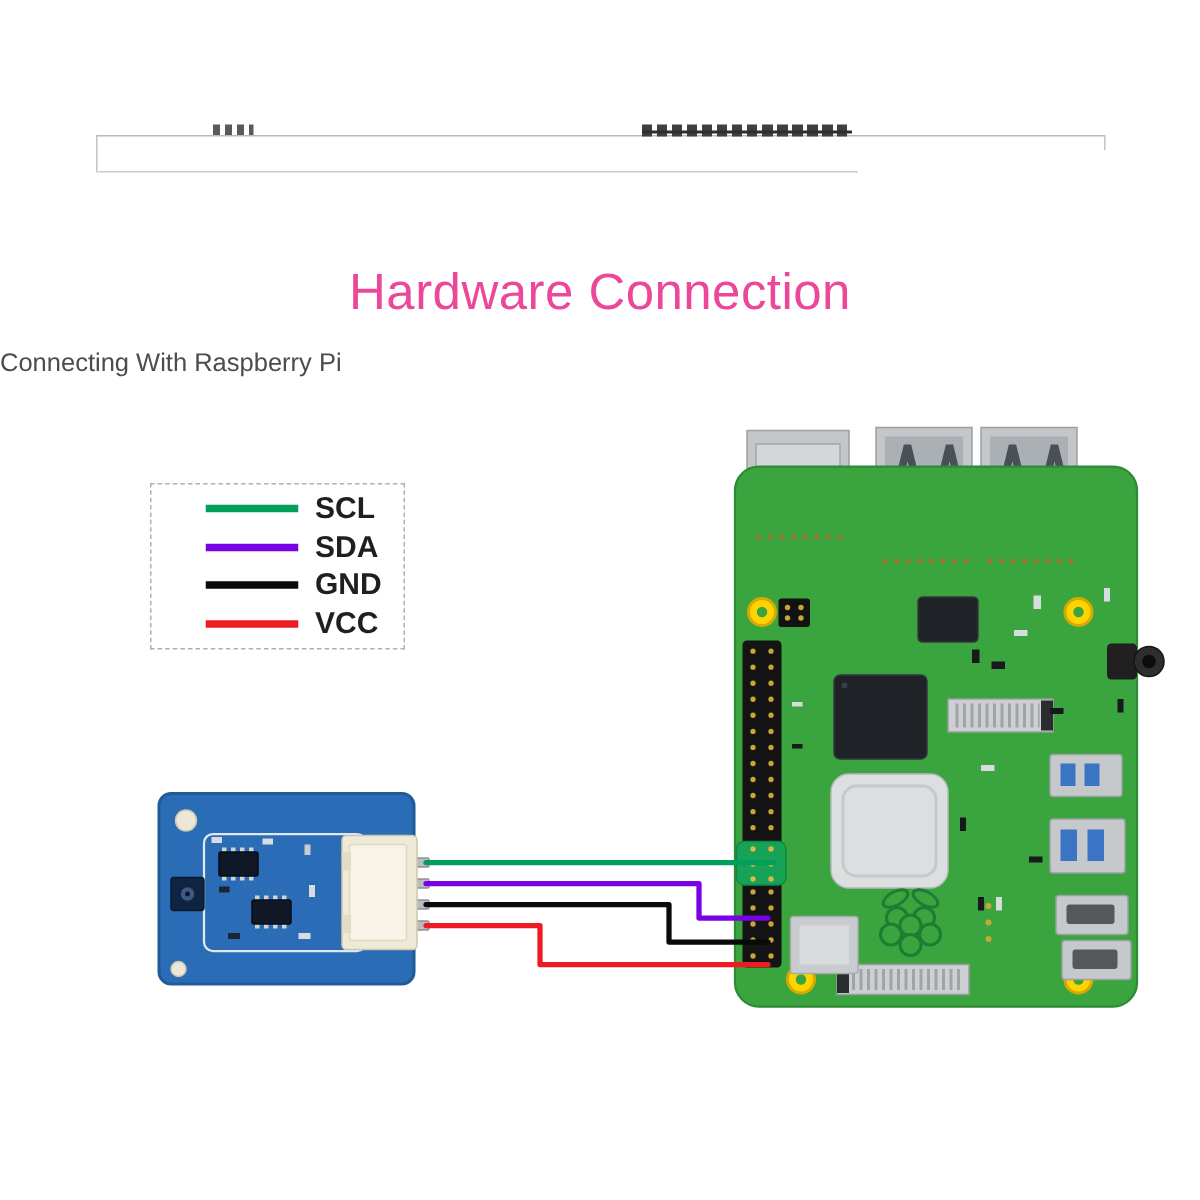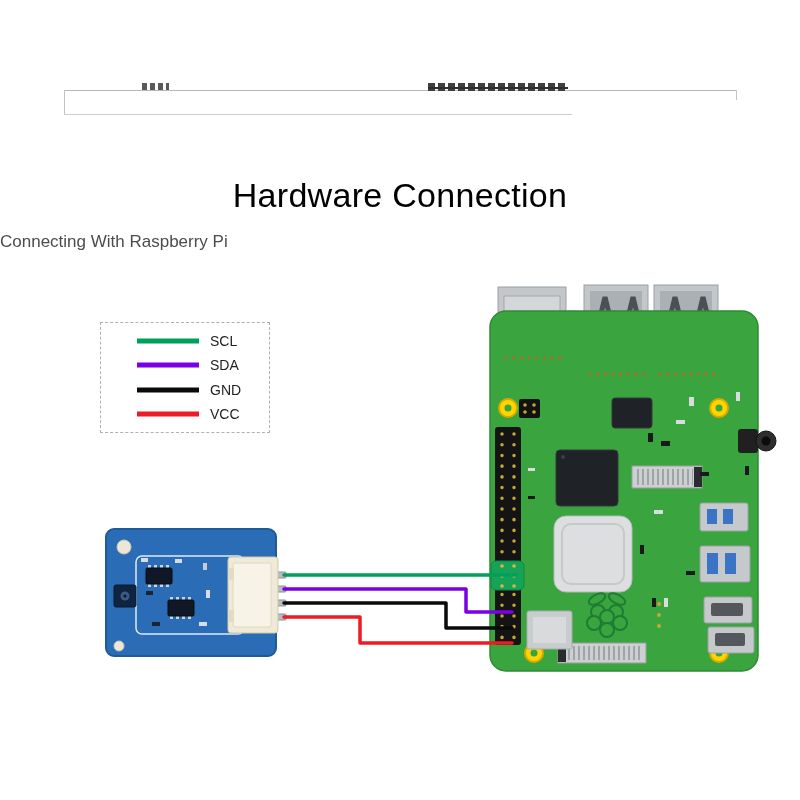--- a/index.html
+++ b/index.html
@@ -11,36 +11,36 @@
   .remnant-line{position:absolute;background:#b9b9b9;}
   .remnant-smudge{position:absolute;}
   .smudge-a{left:142px;top:83px;width:27px;height:7px;
     background:repeating-linear-gradient(90deg,#5a5a5a 0 5px,transparent 5px 8px);}
   .smudge-b{left:428px;top:83px;width:140px;height:8px;
     background:repeating-linear-gradient(90deg,#3f3f3f 0 7px,transparent 7px 10px);}
   .smudge-strike{left:428px;top:87px;width:140px;height:2px;background:#2f2f2f;}
   
   .page-title{
     position:absolute;left:0;right:0;top:176px;text-align:center;
-    font-size:34px;font-weight:500;color:#000000;letter-spacing:.3px;
+    font-size:34px;font-weight:500;color:#ec4899;letter-spacing:.3px;
   }
   .page-subtitle{
     position:absolute;left:0;right:0;top:232px;text-align:left;
     font-size:17px;font-weight:400;color:#4c4c4c;
   }
   
   .legend{
     position:absolute;left:100px;top:322px;width:170px;height:111px;
     border:1px dashed #b0b0b0;box-sizing:border-box;
     display:flex;flex-direction:column;justify-content:space-evenly;
     padding-left:36px;
   }
   .legend-row{display:flex;align-items:center;gap:11px;}
   .legend-swatch{width:62px;height:6px;display:block;flex:0 0 auto;}
-  .legend-label{font-size:14px;font-weight:400;color:#1f1f1f;line-height:1;}
+  .legend-label{font-size:20px;font-weight:700;color:#1f1f1f;line-height:1;}
   
   .diagram-svg{position:absolute;left:0;top:0;width:800px;height:800px;}
 </style>
 </head>
 <body>
 
 <div class="canvas">
 
   <div>
     <div class="remnant-line" style="left:64px;top:90px;width:673px;height:1px;"></div>

